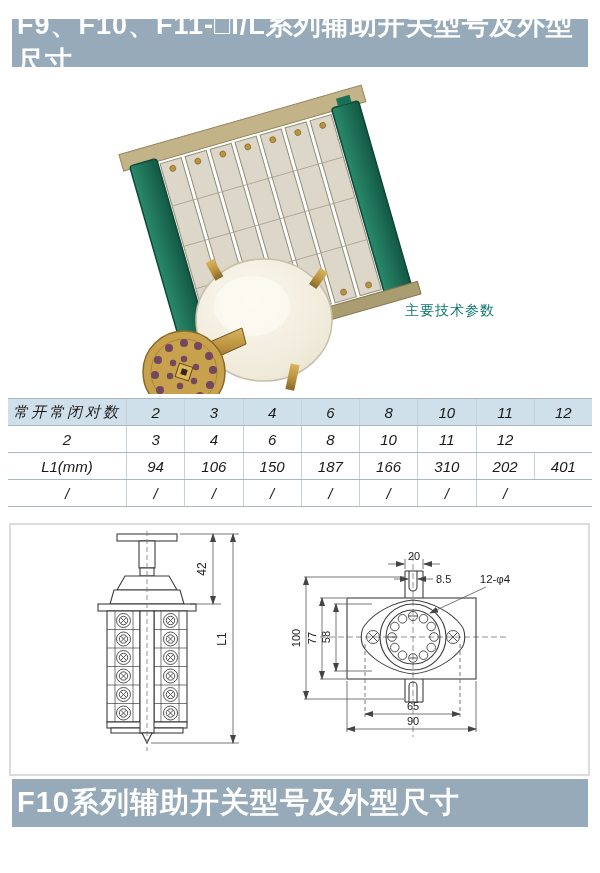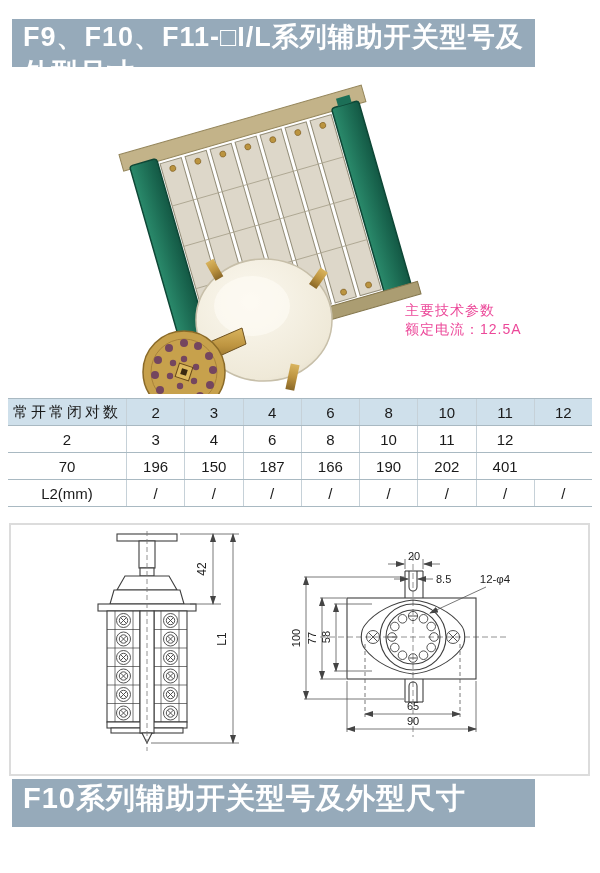--- a/index.html
+++ b/index.html
@@ -1,30 +1,30 @@
 <!DOCTYPE html>
 <html><head>
 <meta charset="utf-8">
 <style>
   html,body{margin:0;padding:0;background:#fff;}
   .page{position:relative;width:600px;height:873px;background:#ffffff;
         font-family:"Liberation Sans",sans-serif;color:#1a1a1a;overflow:hidden;}
-  .title-bar{position:absolute;left:12px;width:523px;height:48px;background:#96aaba;
-             color:#ffffff;font-weight:bold;display:flex;align-items:flex-start;
-             padding-left:11px;box-sizing:border-box;letter-spacing:1px;}
+  .title-bar{position:absolute;left:12px;width:576px;height:48px;background:#96aaba;
+             color:#ffffff;font-weight:bold;display:flex;align-items:center;
+             padding-left:5px;box-sizing:border-box;letter-spacing:1px;}
   .title-bar.top{top:19px;font-size:27px;}
   .title-bar.bottom{top:779px;font-size:29px;}
   .photo{position:absolute;left:92px;top:82px;width:334px;height:312px;}
   .tech{position:absolute;left:405px;top:301px;font-size:14px;line-height:19px;
-        color:#ec4899;letter-spacing:1px;}
+        color:#0f766e;letter-spacing:1px;}
   .tech div{white-space:nowrap;}
   .spec-table{position:absolute;left:8px;top:398px;width:584px;
               border-top:1px solid #a9b9c2;font-size:15px;}
   .trow{display:grid;grid-template-columns:118px repeat(8,1fr);height:26px;
-        align-items:center;border-bottom:1px solid #a9b9c2;text-align:left;}
+        align-items:center;border-bottom:1px solid #a9b9c2;text-align:left;font-style:italic;}
   .trow.thead{background:#cfe0eb;}
   .tcell{border-left:1px solid #c6d1d8;height:100%;display:flex;
          align-items:center;justify-content:center;}
   .tcell:first-child{border-left:none;}
   .tlabel.cn{letter-spacing:3px;}
   .draw-box{position:absolute;left:9px;top:523px;width:581px;height:253px;
             background:#fff;border:2px solid #dcdcdc;box-sizing:border-box;}
   .svg-side{position:absolute;left:85px;top:529px;}
   .svg-top{position:absolute;left:292px;top:551px;}
   svg text{font-family:"Liberation Sans",sans-serif;fill:#222;}
@@ -125,21 +125,20 @@
           <circle cx="78" cy="294" r="3.2"></circle>
           <circle cx="81" cy="281" r="3.2"></circle>
       </g>
       <rect x="85" y="283" width="14" height="14" fill="#dcb95e" stroke="#6a4a1a" stroke-width="1" transform="rotate(18 92 290)"></rect>
       <rect x="89" y="287" width="6" height="6" fill="#3a2a12" transform="rotate(18 92 290)"></rect>
     </g>
   </svg>
 
   <div class="tech">
     <div>主要技术参数</div>
-    <div>额定电流：12.5A</div>
   </div>
 
   <div class="spec-table">
       <div class="trow thead">
         <div class="tcell tlabel cn">常开常闭对数</div>
         <div class="tcell">2</div>
         <div class="tcell">3</div>
         <div class="tcell">4</div>
         <div class="tcell">6</div>
         <div class="tcell">8</div>
@@ -151,31 +150,31 @@
         <div class="tcell">2</div>
         <div class="tcell">3</div>
         <div class="tcell">4</div>
         <div class="tcell">6</div>
         <div class="tcell">8</div>
         <div class="tcell">10</div>
         <div class="tcell">11</div>
         <div class="tcell">12</div>
       </div>
       <div class="trow">
-        <div class="tcell">70</div>
-        <div class="tcell">196</div>
+        <div class="tcell tlabel">L1(mm)</div>
+        <div class="tcell">94</div>
+        <div class="tcell">106</div>
         <div class="tcell">150</div>
         <div class="tcell">187</div>
         <div class="tcell">166</div>
-        <div class="tcell">190</div>
+        <div class="tcell">310</div>
         <div class="tcell">202</div>
         <div class="tcell">401</div>
       </div>
       <div class="trow">
-        <div class="tcell tlabel">L2(mm)</div>
         <div class="tcell">/</div>
         <div class="tcell">/</div>
         <div class="tcell">/</div>
         <div class="tcell">/</div>
         <div class="tcell">/</div>
         <div class="tcell">/</div>
         <div class="tcell">/</div>
         <div class="tcell">/</div>
       </div>
     </div>

